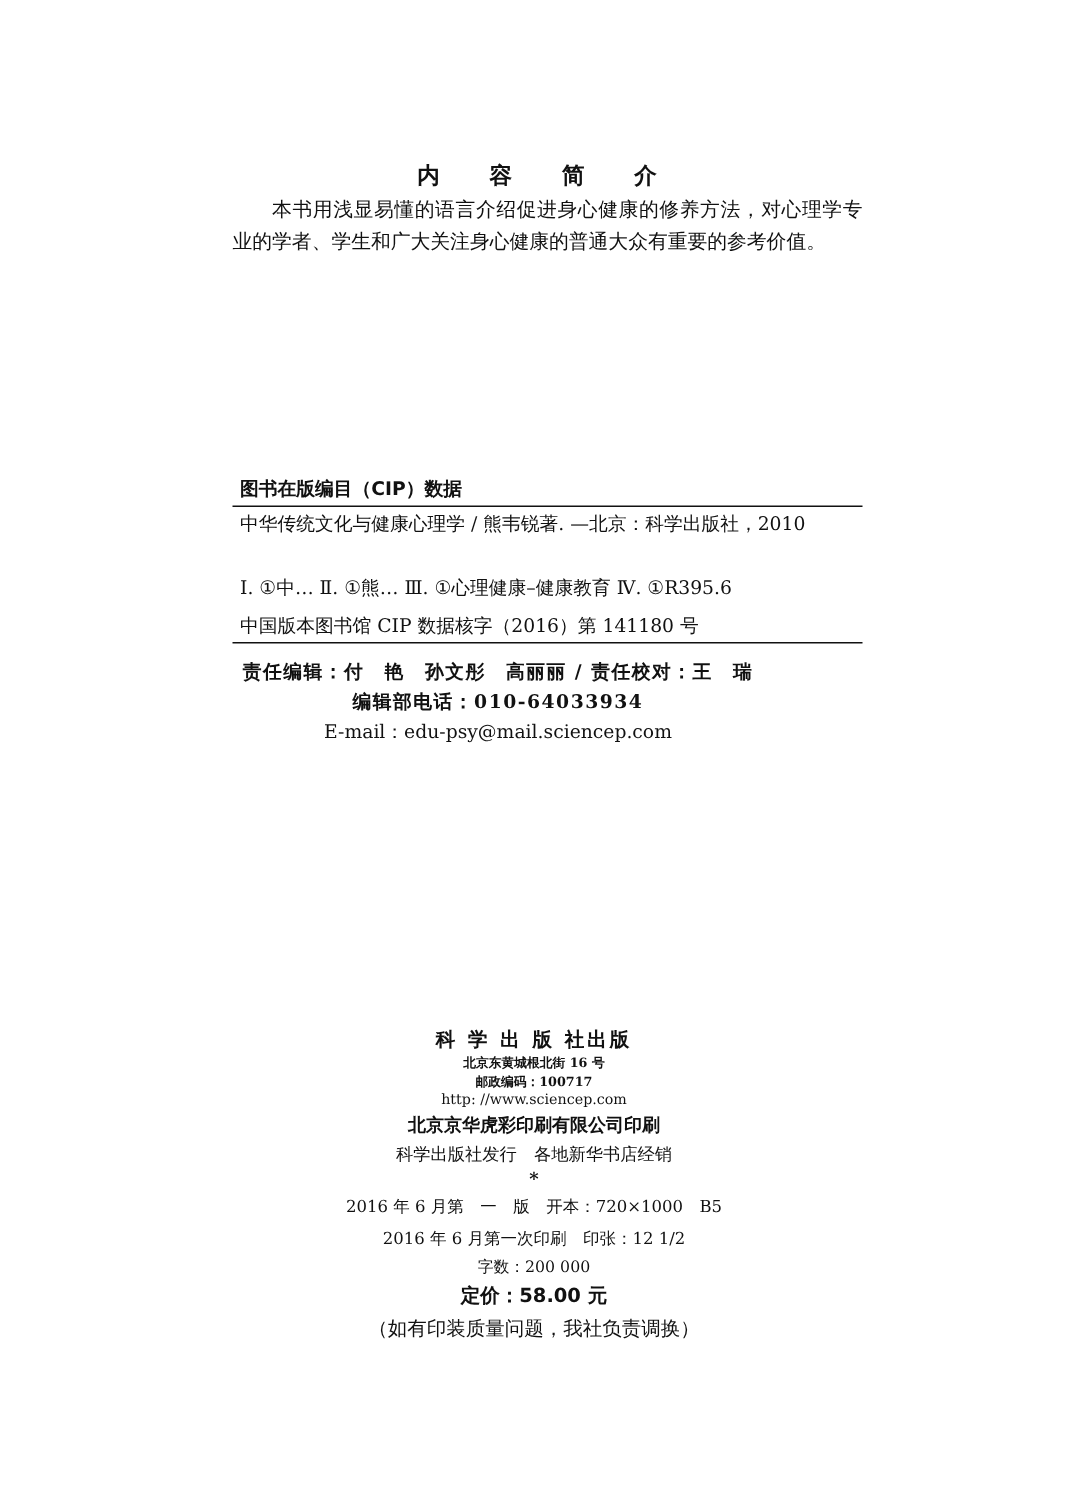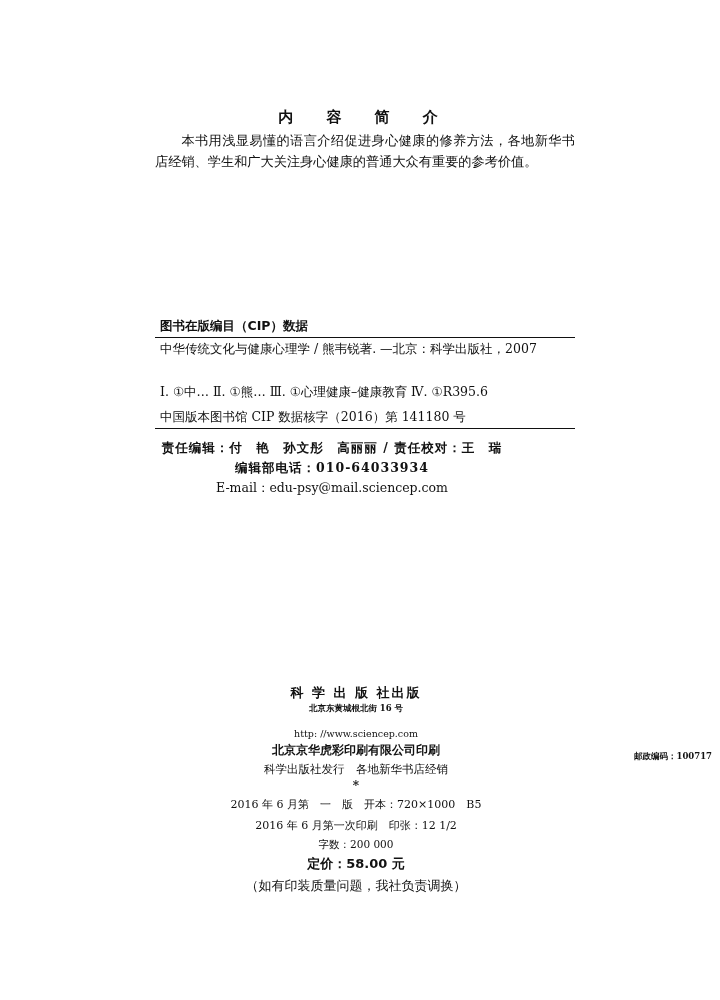--- a/index.html
+++ b/index.html
@@ -30,42 +30,42 @@
   .credits div { white-space: nowrap; }
   .credits .kai { font-weight: bold; letter-spacing: 1px; }
   .pub { left: 0; width: 712px; text-align: center; }
 </style>
 </head>
 <body>
 
 <div class="abs title">内 容 简 介</div>
 
 <div class="abs intro">
-  <p>本书用浅显易懂的语言介绍促进身心健康的修养方法，各地新华书店经销、学生和广大关注身心健康的普通大众有重要的参考价值。</p>
+  <p>本书用浅显易懂的语言介绍促进身心健康的修养方法，对心理学专业的学者、学生和广大关注身心健康的普通大众有重要的参考价值。</p>
 </div>
 
 <div class="abs cip-head">图书在版编目（CIP）数据</div>
 <div class="abs rule" style="top:337px"></div>
 
 <div class="abs cip-body" style="top:340px">
-  <div>中华传统文化与健康心理学 / 熊韦锐著. —北京：科学出版社，2007</div>
+  <div>中华传统文化与健康心理学 / 熊韦锐著. —北京：科学出版社，2010</div>
 </div>
 <div class="abs cip-body" style="top:383px">Ⅰ. ①中…  Ⅱ. ①熊…  Ⅲ. ①心理健康–健康教育  Ⅳ. ①R395.6</div>
 <div class="abs cip-body" style="top:408px">中国版本图书馆 CIP 数据核字（2016）第 141180 号</div>
 <div class="abs rule" style="top:428px"></div>
 
 <div class="abs credits">
   <div class="kai">责任编辑：付　艳　孙文彤　高丽丽 / 责任校对：王　瑞</div>
   <div class="kai">编辑部电话：010-64033934</div>
   <div>E-mail：edu-psy@mail.sciencep.com</div>
 </div>
 
 <div class="abs pub" style="top:684px; font-size:13px; font-weight:bold; letter-spacing:2px;">科 学 出 版 社出版</div>
 <div class="abs pub" style="top:703px; font-size:8.5px; font-weight:bold;">北京东黄城根北街 16 号</div>
-<div class="abs pub" style="top:751px; font-size:8.5px; font-weight:bold;text-align:right;">邮政编码：100717</div>
+<div class="abs pub" style="top:716px; font-size:8.5px; font-weight:bold;">邮政编码：100717</div>
 <div class="abs pub" style="top:728px; font-size:9.5px;">http: //www.sciencep.com</div>
 <div class="abs pub" style="top:742px; font-size:12px; font-weight:bold;">北京京华虎彩印刷有限公司印刷</div>
 <div class="abs pub" style="top:762px; font-size:11.5px;">科学出版社发行　各地新华书店经销</div>
 <div class="abs pub" style="top:779px; font-size:12px; font-weight:bold;">*</div>
 <div class="abs pub" style="top:797px; font-size:11px;">2016 年 6 月第　一　版　开本：720×1000　B5</div>
 <div class="abs pub" style="top:818px; font-size:11px;">2016 年 6 月第一次印刷　印张：12 1/2</div>
 <div class="abs pub" style="top:838px; font-size:10.5px;">字数：200 000</div>
 <div class="abs pub" style="top:855px; font-size:13px; font-weight:bold; font-family:'DejaVu Sans', sans-serif;">定价：58.00 元</div>
 <div class="abs pub" style="top:877px; font-size:13px;">（如有印装质量问题，我社负责调换）</div>
 

